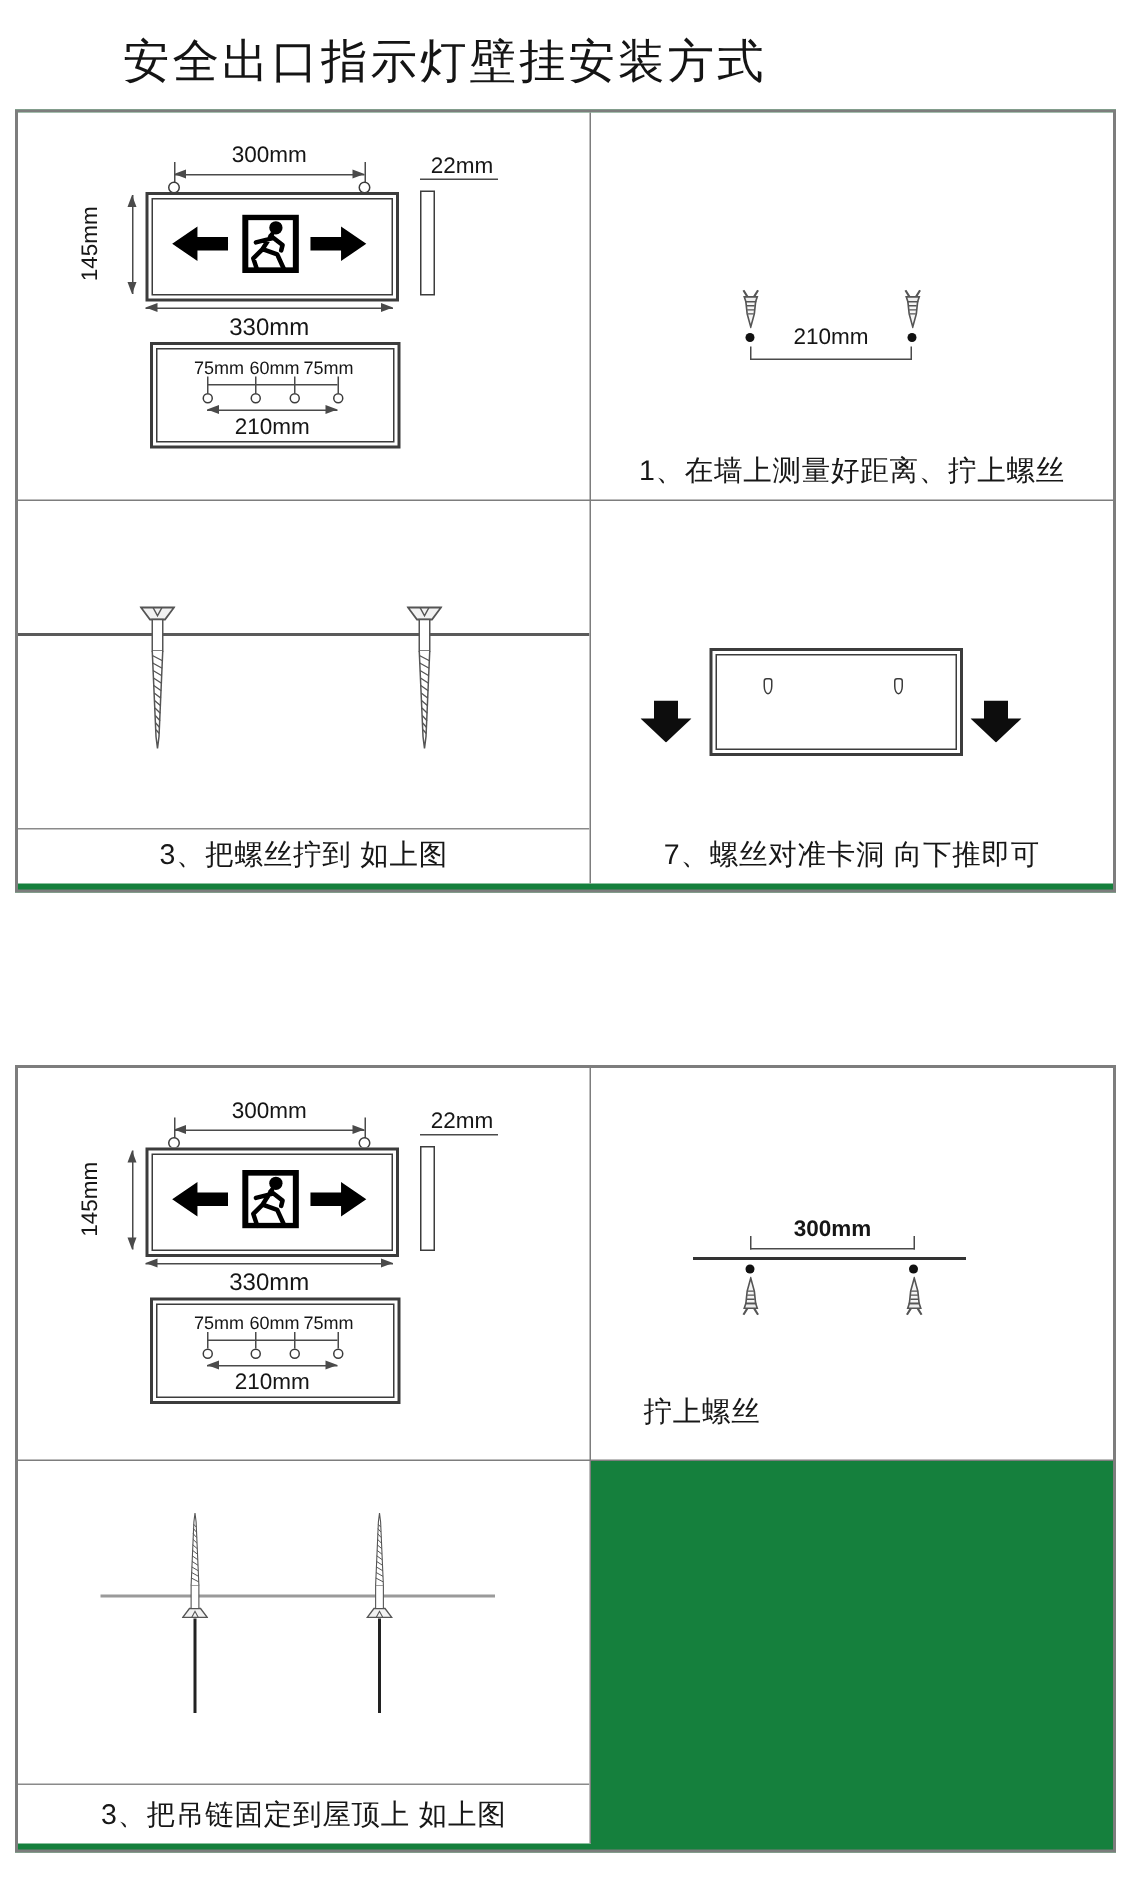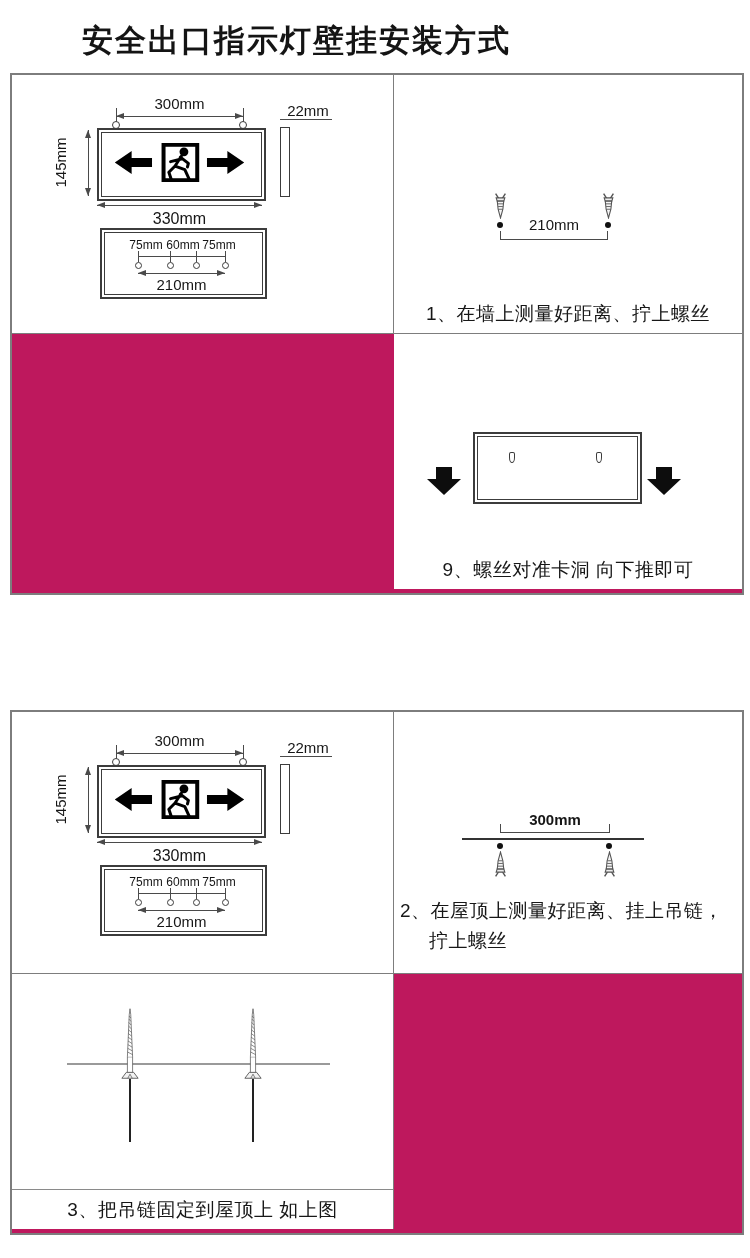--- a/index.html
+++ b/index.html
@@ -1,21 +1,21 @@
 <!DOCTYPE html>
 <html><head>
 <meta charset="utf-8">
 <style>
   html,body{margin:0;padding:0;background:#fff;}
   #page{position:relative;width:750px;height:1258px;background:#fff;overflow:hidden;
         font-family:"Liberation Sans","DejaVu Sans",sans-serif;color:#111;}
   .abs{position:absolute;}
   .title{position:absolute;left:0;width:593px;text-align:center;font-size:31px;
-         font-weight:700;color:#141414;letter-spacing:2px;}
-  .grid{position:absolute;left:10px;width:730px;border:2px solid #7d7d7d;background:#be185d;}
+         font-weight:400;color:#141414;letter-spacing:2px;}
+  .grid{position:absolute;left:10px;width:730px;border:2px solid #7d7d7d;background:#15803d;}
   .cell{position:absolute;overflow:hidden;background:#fff;}
   .b-r{border-right:1px solid #7d7d7d;}
   .b-b{border-bottom:1px solid #7d7d7d;}
   .caption{position:absolute;left:0;right:0;bottom:6px;text-align:center;
            font-size:19px;color:#171717;letter-spacing:0.5px;white-space:nowrap;}
   .cap-line{position:absolute;font-size:19px;color:#171717;letter-spacing:0.5px;white-space:nowrap;}
   .ln{position:absolute;background:#4a4a4a;}
   .dim{position:absolute;height:1px;background:#4a4a4a;}
   .dim::before,.dim::after{content:"";position:absolute;top:-3px;width:0;height:0;border-style:solid;}
   .dim::before{left:0;border-width:3px 8px 3px 0;border-color:transparent #4a4a4a transparent transparent;}
@@ -130,34 +130,45 @@
         </svg>
       <div class="dot" style="left:103px;top:147px;"></div>
       <div class="dot" style="left:211px;top:147px;"></div>
       <div class="dlabel" style="left:106px;top:141px;width:108px;">210mm</div>
       <div class="tline" style="left:106px;top:164px;width:108px;"></div>
       <div class="tick" style="left:106px;top:156px;height:9px;"></div>
       <div class="tick" style="left:213px;top:156px;height:9px;"></div>
       <div class="caption">1、在墙上测量好距离、拧上螺丝</div>
     </div>
 
+    <div class="cell b-r" style="left:0;top:259px;width:381px;height:255px;">
+      <div class="ln" style="left:0;top:88px;width:381px;height:2px;background:#5a5a5a;"></div>
+      <svg class="abs" style="left:81px;top:70px;" width="24" height="96">
+          <use href="#screw"></use>
+        </svg>
+      <svg class="abs" style="left:259px;top:70px;" width="24" height="96">
+          <use href="#screw"></use>
+        </svg>
+      <div class="sep" style="bottom:36px;"></div>
+      <div class="caption">3、把螺丝拧到 如上图</div>
+    </div>
 
     <div class="cell" style="left:382px;top:259px;width:348px;height:255px;">
       <div class="dbox" style="left:79px;top:98px;width:165px;height:68px;">
         <div class="inner"></div>
       </div>
       <div class="keyhole" style="left:115px;top:118px;"></div>
       <div class="keyhole" style="left:202px;top:118px;"></div>
       <svg class="abs" style="left:33px;top:133px;" width="34" height="28">
           <use href="#downarrow"></use>
         </svg>
       <svg class="abs" style="left:253px;top:133px;" width="34" height="28">
           <use href="#downarrow"></use>
         </svg>
-      <div class="caption">9、螺丝对准卡洞 向下推即可</div>
+      <div class="caption">7、螺丝对准卡洞 向下推即可</div>
     </div>
   </div>
 
 
   <div class="grid" style="top:710px;height:521px;">
 
     <div class="cell b-r b-b" style="left:0;top:0;width:381px;height:261px;">
       <div class="dlabel" style="left:104px;top:20px;width:127px;">300mm</div>
       <div class="dim" style="left:104px;top:41px;width:127px;"></div>
       <div class="tick" style="left:104px;top:33px;height:16px;"></div>
@@ -209,21 +220,20 @@
       <div class="tick" style="left:215px;top:112px;height:9px;"></div>
       <div class="ln" style="left:68px;top:126px;width:182px;height:2px;background:#333;"></div>
       <div class="dot" style="left:103px;top:131px;"></div>
       <div class="dot" style="left:212px;top:131px;"></div>
       <svg class="abs" style="left:100px;top:139px;transform:rotate(180deg);" width="13" height="26">
           <use href="#anchor"></use>
         </svg>
       <svg class="abs" style="left:209px;top:139px;transform:rotate(180deg);" width="13" height="26">
           <use href="#anchor"></use>
         </svg>
-      <div class="cap-line" style="left:6px;top:186px;">2、在屋顶上测量好距离、挂上吊链，</div>
       <div class="cap-line" style="left:35px;top:216px;">拧上螺丝</div>
     </div>
 
     <div class="cell b-r" style="left:0;top:262px;width:381px;height:255px;">
       <div class="ln" style="left:55px;top:89px;width:263px;height:2px;background:#9a9a9a;"></div>
       <svg class="abs" style="left:109px;top:34px;transform:rotate(180deg);" width="18" height="71">
           <use href="#screw"></use>
         </svg>
       <svg class="abs" style="left:232px;top:34px;transform:rotate(180deg);" width="18" height="71">
           <use href="#screw"></use>

